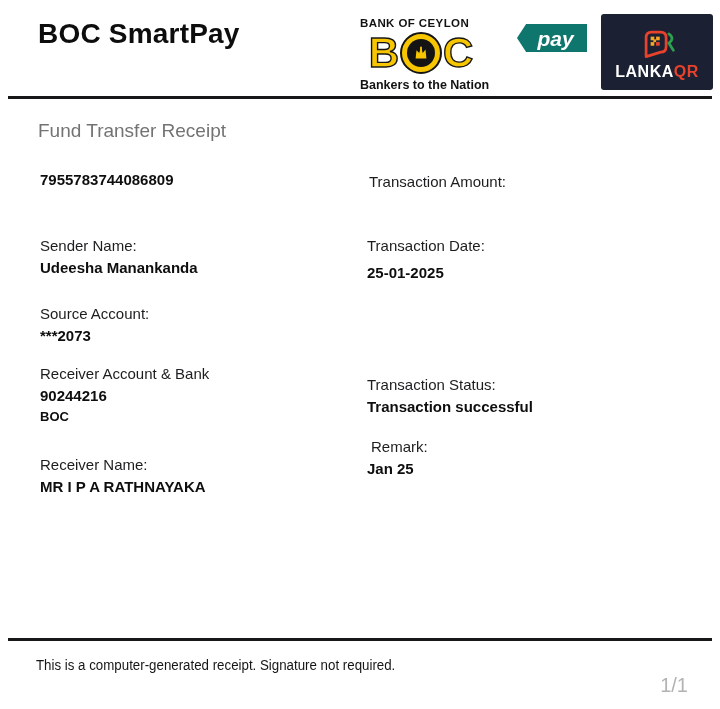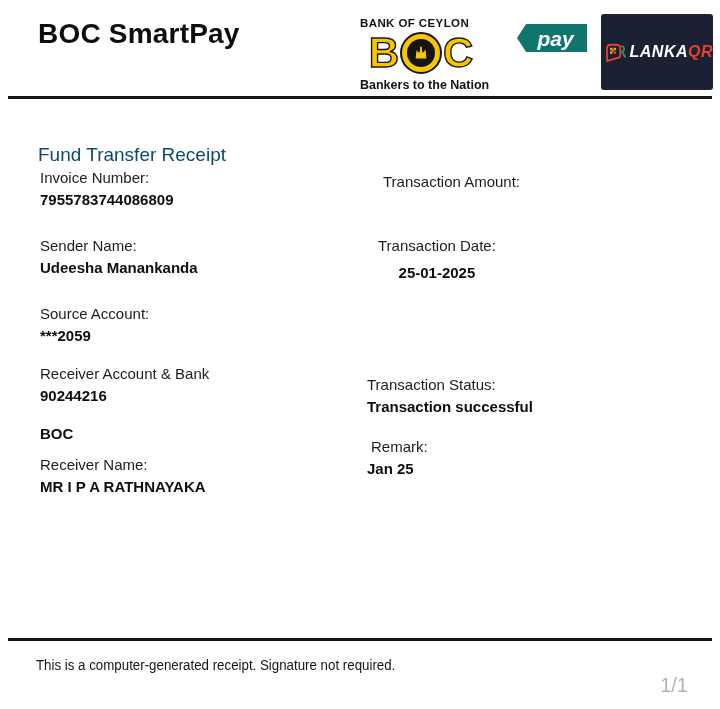--- a/index.html
+++ b/index.html
@@ -37,33 +37,33 @@
   .smart-word{position:relative;font-size:34px;font-weight:800;letter-spacing:-1.5px;
     color:#1b1b1b;line-height:36px;white-space:nowrap;}
   .smart-check{position:absolute;left:24px;top:-8px;width:34px;height:50px;z-index:2;}
   .pay-badge{margin-left:34px;margin-top:2px;width:70px;height:28px;background:#0f766e;
     clip-path:polygon(0 50%, 13% 0, 100% 0, 100% 100%, 13% 100%);
     display:flex;align-items:center;justify-content:center;}
   .pay-text{color:#fff;font-weight:bold;font-style:italic;font-size:21px;padding-left:7px;line-height:1;}
 
   
   .lanka-logo{position:absolute;left:601px;top:14px;width:112px;height:76px;
-    background:#1b2132;border-radius:3px;display:flex;flex-direction:row;
-    align-items:center;justify-content:center;gap:2px;font-style:italic;}
+    background:#1b2132;border-radius:3px;display:flex;flex-direction:column;
+    align-items:center;justify-content:center;gap:2px;}
   .lanka-icon{width:40px;height:38px;}
   .lanka-text{font-size:16px;font-weight:800;letter-spacing:.5px;color:#ffffff;line-height:16px;}
   .lanka-qr{color:#e8412c;}
 
   
-  .receipt-title{position:absolute;left:38px;top:120px;font-size:19px;color:#0c4a6e;margin-top:24px;}
+  .receipt-title{position:absolute;left:38px;top:120px;font-size:19px;color:#737373;}
   .field{position:absolute;}
   .field .label{font-size:15px;color:#1d1d1f;line-height:20px;}
   .field .value{font-size:15px;font-weight:bold;color:#0e0e0e;line-height:20px;margin-top:2px;}
   .field .value.gap{margin-top:7px;}
-  .field .value2{font-size:15px;font-weight:bold;color:#0e0e0e;line-height:20px;margin-top:18px;}
+  .field .value2{font-size:13px;font-weight:bold;color:#0e0e0e;line-height:20px;margin-top:1px;}
   .label-indent{padding-left:4px;}
 
   
   .footer-note{position:absolute;left:36px;top:657px;font-size:14px;color:#161616;
     transform:scaleX(.95);transform-origin:left center;white-space:nowrap;}
   .page-indicator{position:absolute;right:32px;top:674px;font-size:20px;color:#b3b3b3;text-align:right;}
 </style>
 </head>
 <body>
 
@@ -107,50 +107,49 @@
     <div class="lanka-text">
       <span>LANKA</span><span class="lanka-qr">QR</span>
     </div>
   </div>
 
   <div class="rule rule-header"></div>
 
   <div class="receipt-title">Fund Transfer Receipt</div>
 
   <div class="field" style="left:40px;top:168px;">
-    <div class="label">Invoice Number:</div>
     <div class="value">7955783744086809</div>
   </div>
 
   <div class="field" style="left:40px;top:236px;">
     <div class="label">Sender Name:</div>
     <div class="value">Udeesha Manankanda</div>
   </div>
 
   <div class="field" style="left:40px;top:304px;">
     <div class="label">Source Account:</div>
-    <div class="value">***2059</div>
+    <div class="value">***2073</div>
   </div>
 
   <div class="field" style="left:40px;top:364px;">
     <div class="label">Receiver Account &amp; Bank</div>
     <div class="value">90244216</div>
     <div class="value2">BOC</div>
   </div>
 
   <div class="field" style="left:40px;top:455px;">
     <div class="label">Receiver Name:</div>
     <div class="value">MR I P A RATHNAYAKA</div>
   </div>
 
-  <div class="field" style="left:383px;top:172px;">
+  <div class="field" style="left:369px;top:172px;">
     <div class="label">Transaction Amount:</div>
   </div>
 
-  <div class="field" style="left:378px;top:236px;text-align:center;">
+  <div class="field" style="left:367px;top:236px;">
     <div class="label">Transaction Date:</div>
     <div class="value gap">25-01-2025</div>
   </div>
 
 
   <div class="field" style="left:367px;top:375px;">
     <div class="label">Transaction Status:</div>
     <div class="value">Transaction successful</div>
   </div>
 

